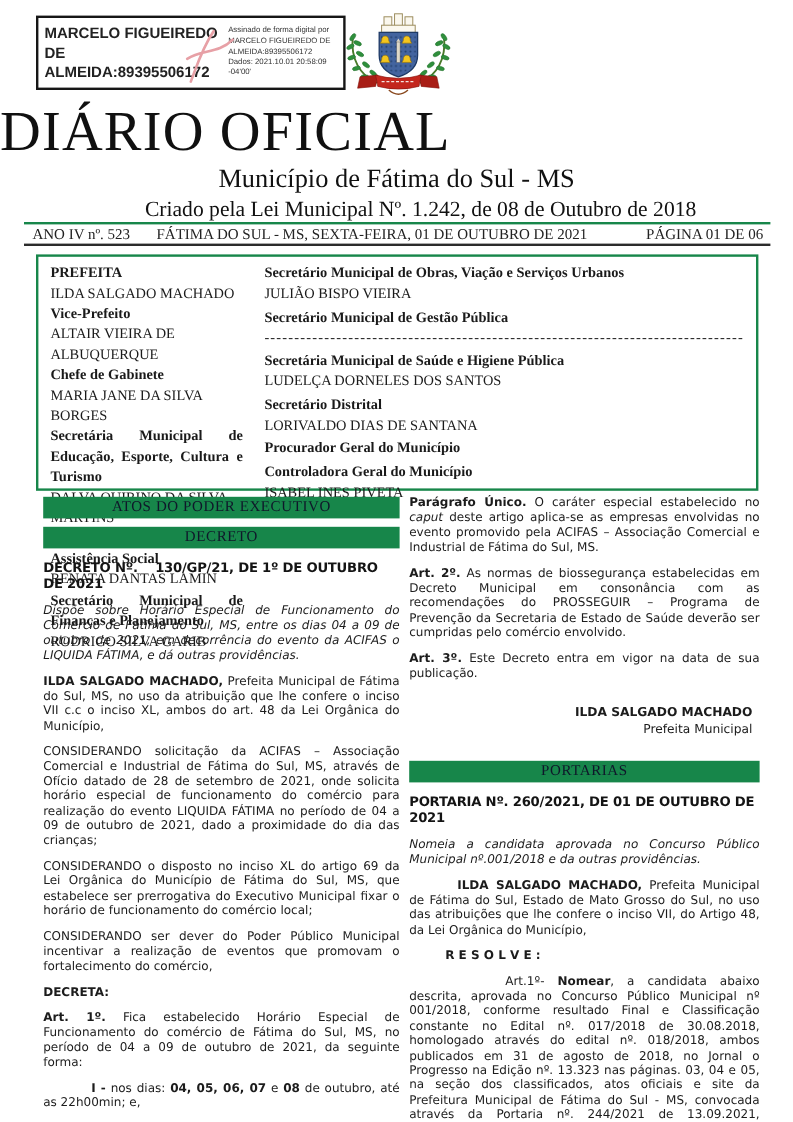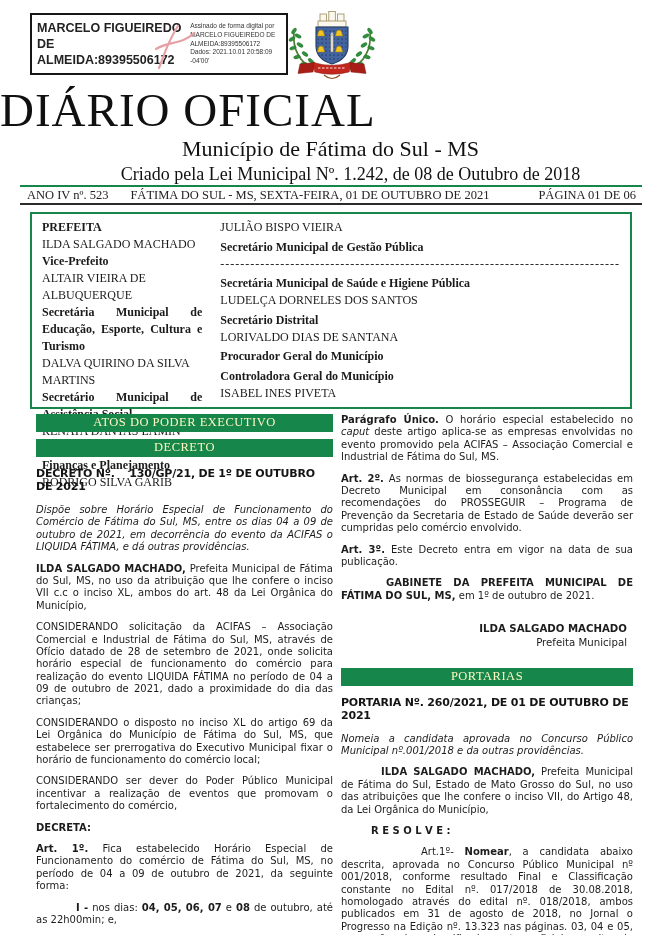--- a/index.html
+++ b/index.html
@@ -37,21 +37,21 @@
   .off-box{position:absolute;left:30px;top:212px;width:602px;height:197px;box-sizing:border-box;
            border:2px solid var(--green);padding:5px 10px 4px;display:flex;gap:18px;}
   .off-col{flex:1;font-size:12px;line-height:1.42;color:#1a1a1a;}
   .off-title{font-weight:bold;text-align:justify;}
   .off-col.rightcol .pair{margin-bottom:2.5px;}
   .dashes{display:block;overflow:hidden;white-space:nowrap;letter-spacing:1px;}
 
   
   .colL{position:absolute;left:36px;top:414px;width:297px;}
   .colR{position:absolute;left:341px;top:414px;width:292px;}
-  .banner{background:var(--green);color:#fef9c3;text-align:center;
+  .banner{background:var(--green);color:#0f172a;text-align:center;
           font-family:"Liberation Serif",serif;font-size:12.5px;letter-spacing:.5px;
           padding:1px 0 2px;margin:0 0 7px;}
   .banner.second{margin-bottom:10px;}
   .b{font-family:"DejaVu Sans",sans-serif;font-size:10px;line-height:1.24;
      text-align:justify;margin:0 0 9px;color:var(--ink);}
   .head{font-family:"DejaVu Sans",sans-serif;font-weight:bold;font-size:11px;
         letter-spacing:-.2px;margin:3px 0 11px;color:#141414;}
   .it{font-style:italic;}
   .bd{font-weight:bold;}
   .ind40{text-indent:40px;}
@@ -154,34 +154,39 @@
     <div class="off-col">
       <div class="pair">
         <div class="off-title">PREFEITA</div>
         <div class="off-name">ILDA SALGADO MACHADO</div>
       </div>
       <div class="pair">
         <div class="off-title">Vice-Prefeito</div>
         <div class="off-name">ALTAIR VIEIRA DE ALBUQUERQUE</div>
       </div>
       <div class="pair">
+        <div class="off-title">Chefe de Gabinete</div>
+        <div class="off-name">MARIA JANE DA SILVA BORGES</div>
+      </div>
+      <div class="pair">
         <div class="off-title">Secretária Municipal de Educação, Esporte, Cultura e Turismo</div>
         <div class="off-name">DALVA QUIRINO DA SILVA MARTINS</div>
       </div>
       <div class="pair">
         <div class="off-title">Secretário Municipal de Assistência Social</div>
         <div class="off-name">RENATA DANTAS LAMIN</div>
       </div>
       <div class="pair">
         <div class="off-title">Secretário Municipal de Finanças e Planejamento</div>
         <div class="off-name">RODRIGO SILVA GARIB</div>
       </div>
     </div>
     <div class="off-col rightcol">
       <div class="pair">
+        <div class="off-title">Secretário Municipal de Obras, Viação e Serviços Urbanos</div>
         <div class="off-name">JULIÃO BISPO VIEIRA</div>
       </div>
       <div class="pair">
         <div class="off-title">Secretário Municipal de Gestão Pública</div>
         <div class="off-name dashes">--------------------------------------------------------------------------------</div>
       </div>
       <div class="pair">
         <div class="off-title">Secretária Municipal de Saúde e Higiene Pública</div>
         <div class="off-name">LUDELÇA DORNELES DOS SANTOS</div>
       </div>
@@ -216,27 +221,26 @@
     <p class="b bd">DECRETA:</p>
 
     <p class="b"><span class="bd">Art. 1º.</span><span> Fica estabelecido Horário Especial de Funcionamento do comércio de Fátima do Sul, MS, no período de 04 a 09 de outubro de 2021, da seguinte forma:</span></p>
 
     <p class="b ind40 item"><span class="bd">I -</span><span> nos dias: </span><span class="bd">04, 05, 06, 07</span><span> e </span><span class="bd">08</span><span> de outubro, até as 22h00min; e,</span></p>
 
     <p class="b ind40 item"><span class="bd">II -</span><span> no dia </span><span class="bd">09</span><span> de outubro, sábado, das 09h00min até as 18h00min.</span></p>
   </div>
 
   <div class="colR">
-    <p class="b"><span class="bd">Parágrafo Único.</span><span> O horário especial estabelecido no </span><span class="it">caput</span><span> deste artigo aplica-se as empresas envolvidas no evento promovido pela ACIFAS – Associação Comercial e Industrial de Fátima do Sul, MS.</span></p>
+    <p class="b"><span class="bd">Parágrafo Único.</span><span> O caráter especial estabelecido no </span><span class="it">caput</span><span> deste artigo aplica-se as empresas envolvidas no evento promovido pela ACIFAS – Associação Comercial e Industrial de Fátima do Sul, MS.</span></p>
 
     <p class="b"><span class="bd">Art. 2º.</span><span> As normas de biossegurança estabelecidas em Decreto Municipal em consonância com as recomendações do PROSSEGUIR – Programa de Prevenção da Secretaria de Estado de Saúde deverão ser cumpridas pelo comércio envolvido.</span></p>
 
     <p class="b"><span class="bd">Art. 3º.</span><span> Este Decreto entra em vigor na data de sua publicação.</span></p>
 
-    <p class="b ind45"><span class="bd">GABINETE DA PREFEITA MUNICIPAL DE FÁTIMA DO SUL, MS,</span><span> em 1º de outubro de 2021.</span></p>
 
     <div class="sig-right">
       <div class="nm">ILDA SALGADO MACHADO</div>
       <div>Prefeita Municipal</div>
     </div>
 
     <div class="banner second">PORTARIAS</div>
 
     <div class="head">PORTARIA Nº. 260/2021, DE 01 DE OUTUBRO DE 2021</div>
 

